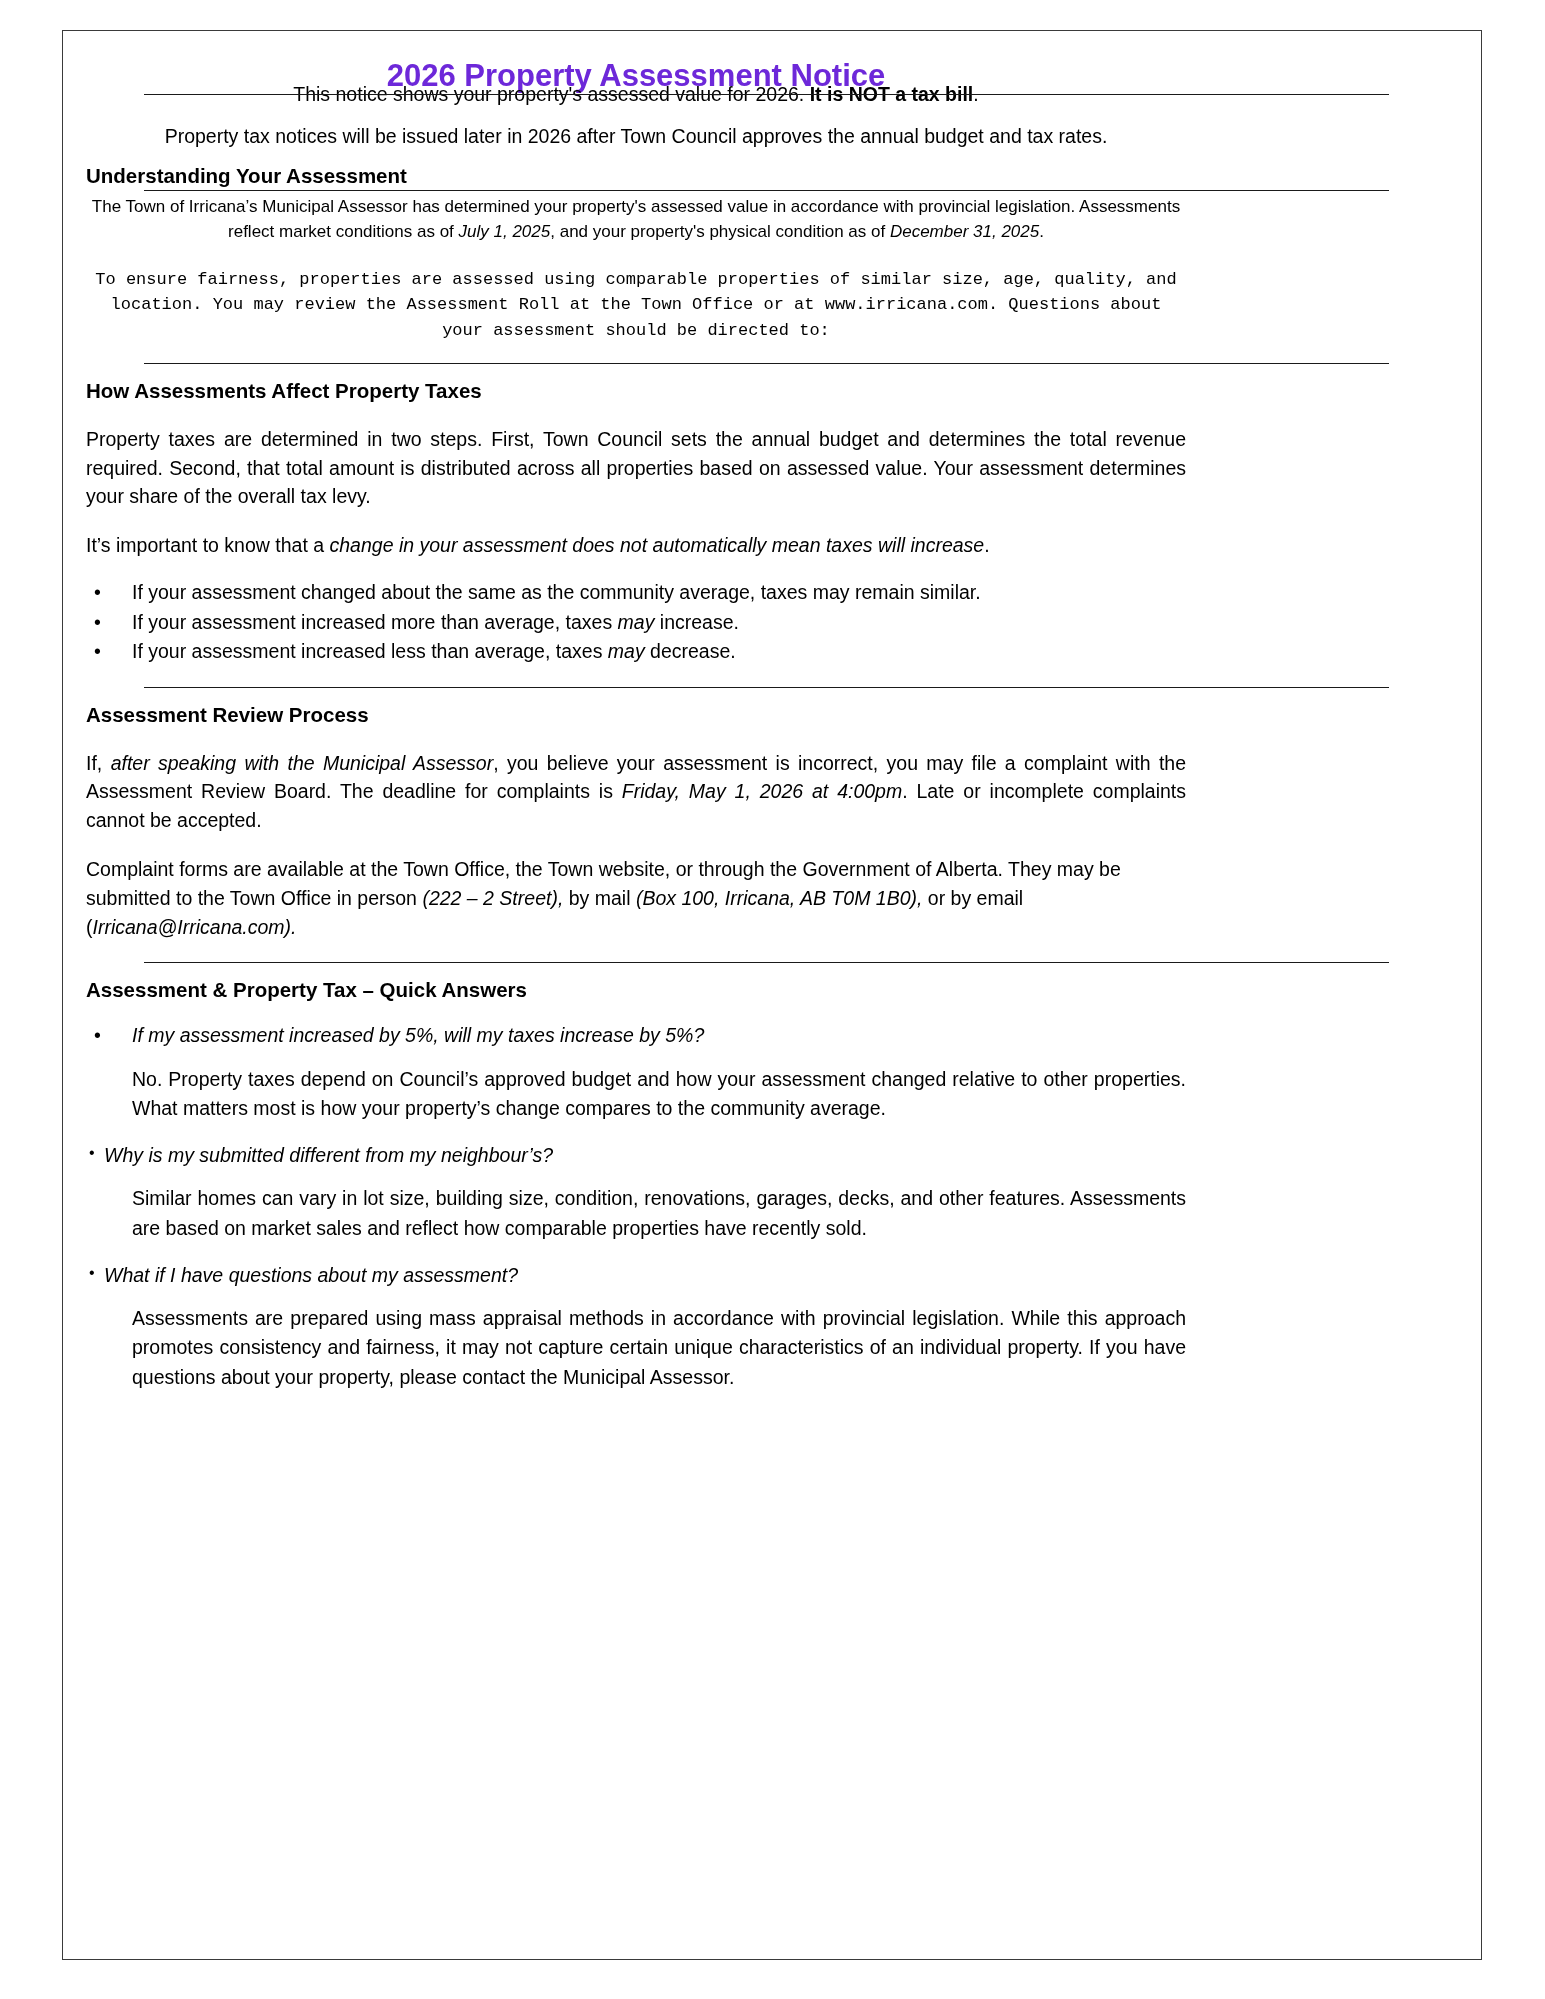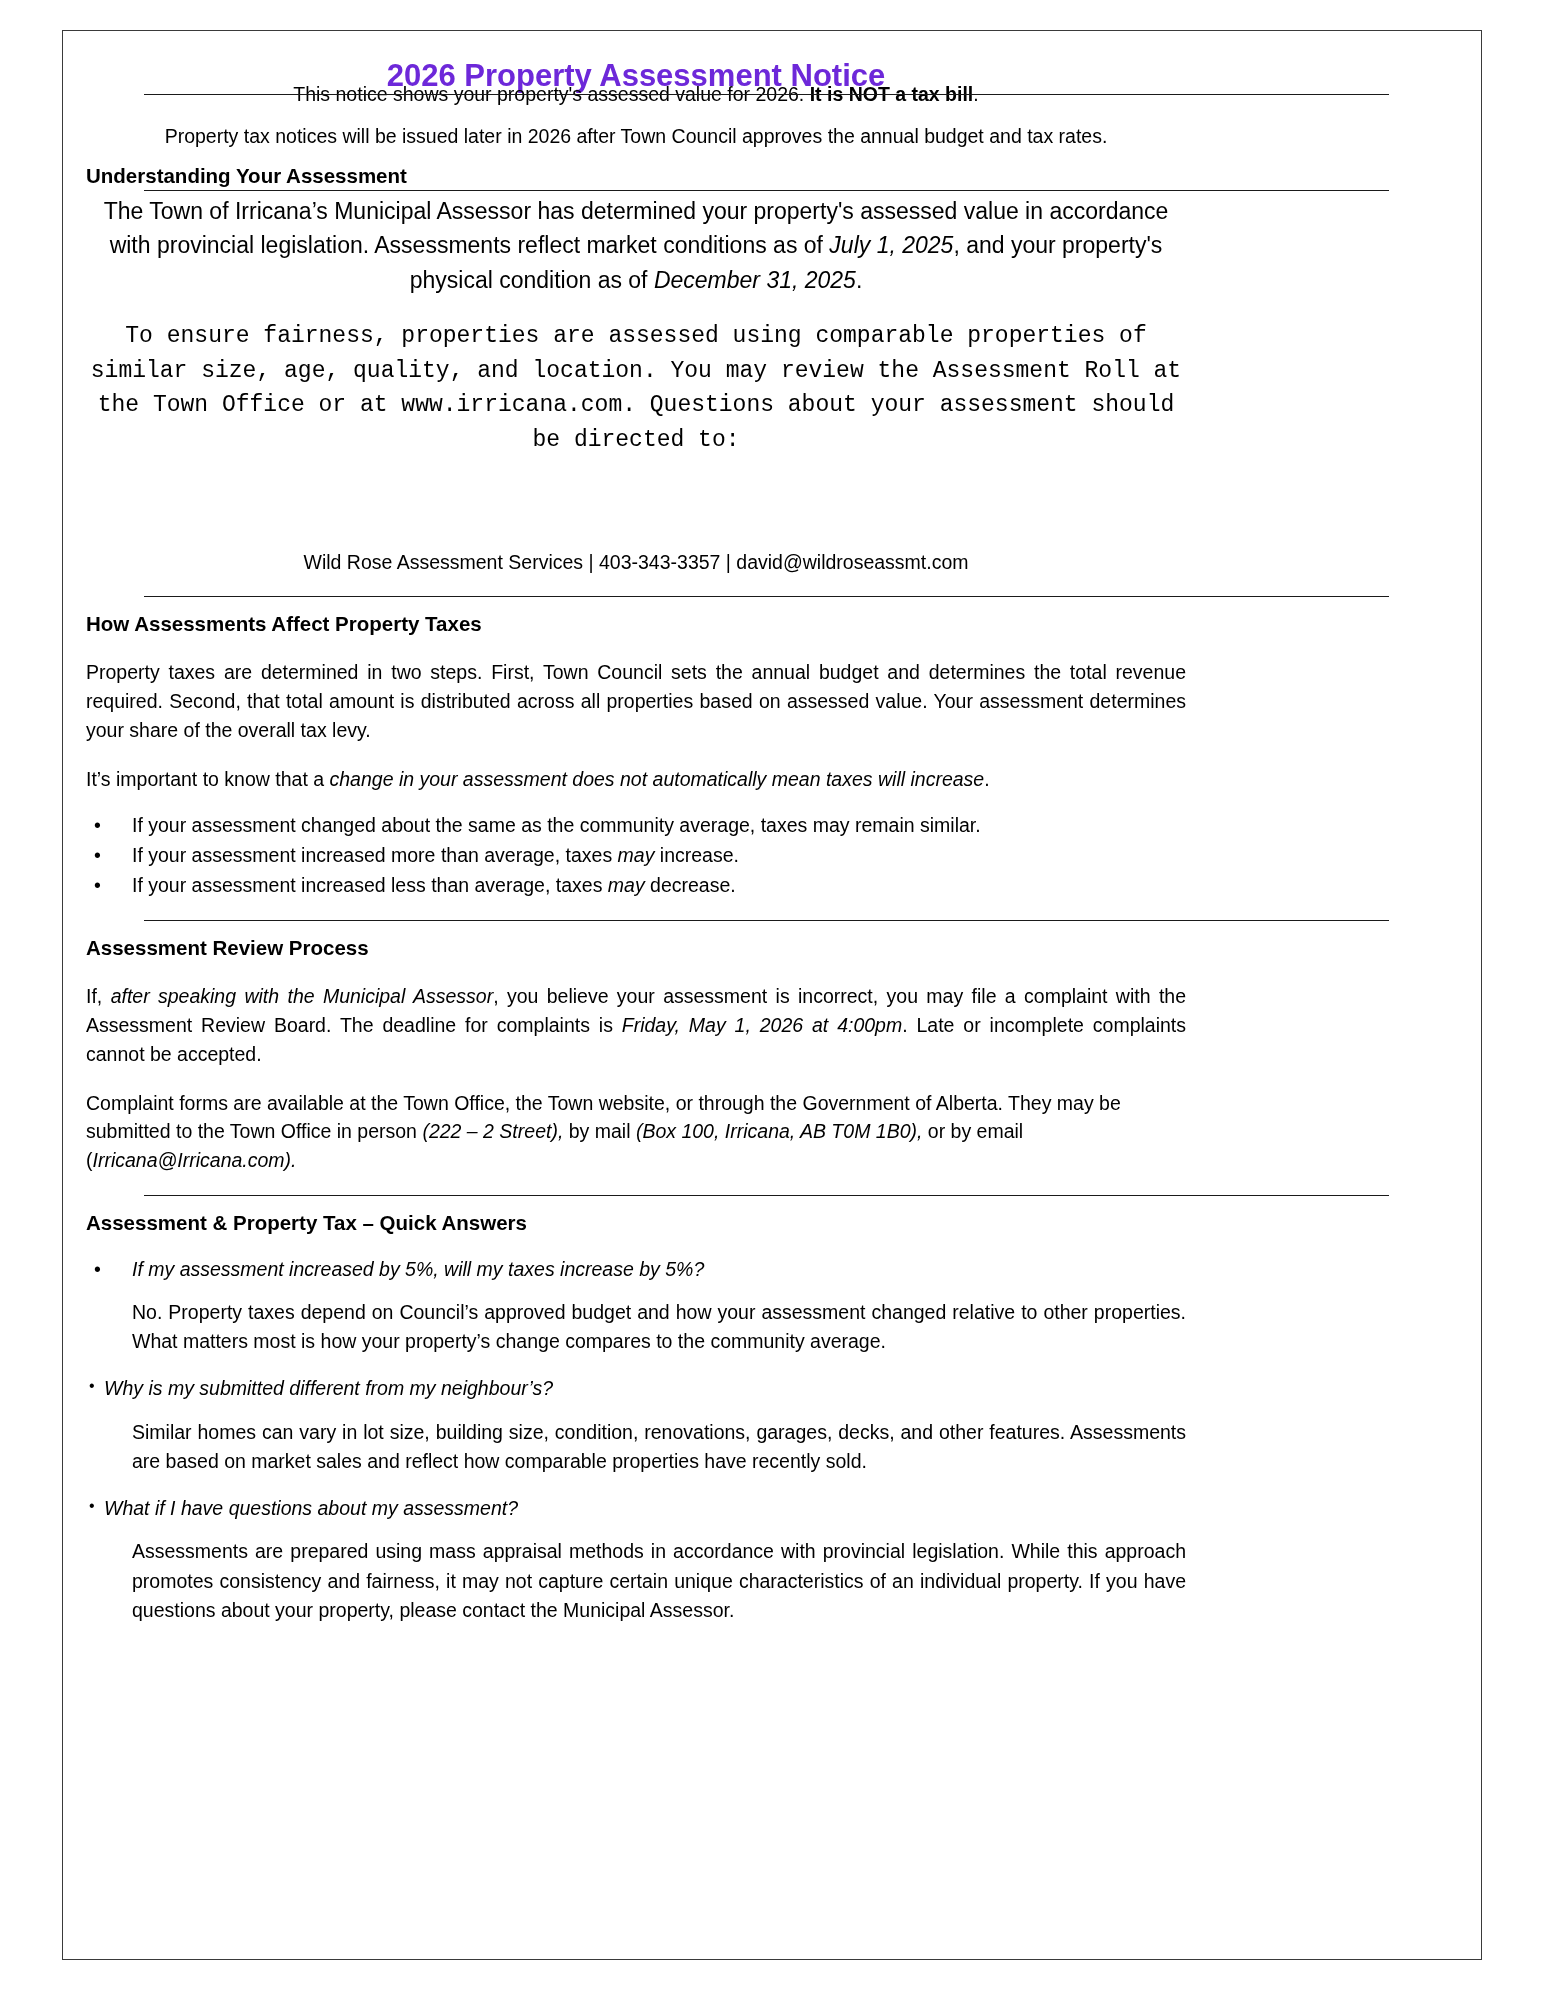--- a/index.html
+++ b/index.html
@@ -72,21 +72,21 @@
   h2.section {
     text-align: left;
     font-size: 20.5px;
     font-weight: bold;
     margin: 14px 0 0 0;
     line-height: 1.3;
   }
 
   .para-center {
     text-align: center;
-    font-size: 23px;
+    font-size: 17px;
     line-height: 1.5;
     margin: 3px 0 0 0;
   }
   .para-center.gap {
     margin-top: 22px;
     font-family: Liberation Mono, monospace;
   }
 
   .contact-line {
     text-align: center;
@@ -174,21 +174,20 @@
   <p class="lead2">Property tax notices will be issued later in 2026 after Town Council approves the annual budget and tax rates.</p>
 
   <h2 class="section">Understanding Your Assessment</h2>
 
   <div class="rule"></div>
 
   <p class="para-center"><span>The Town of Irricana’s Municipal Assessor has determined your property's assessed value in accordance with provincial legislation. Assessments reflect market conditions as of </span><i>July 1, 2025</i><span>, and your property's physical condition as of </span><i>December 31, 2025</i><span>.</span></p>
 
   <p class="para-center gap">To ensure fairness, properties are assessed using comparable properties of similar size, age, quality, and location. You may review the Assessment Roll at the Town Office or at www.irricana.com. Questions about your assessment should be directed to:</p>
 
-  <p class="contact-line">Wild Rose Assessment Services | 403-343-3357 | david@wildroseassmt.com</p>
 
   <div class="rule spacer-rule"></div>
 
   <h2 class="section">How Assessments Affect Property Taxes</h2>
 
   <p class="para">Property taxes are determined in two steps. First, Town Council sets the annual budget and determines the total revenue required. Second, that total amount is distributed across all properties based on assessed value. Your assessment determines your share of the overall tax levy.</p>
 
   <p class="para left"><span>It’s important to know that a </span><i>change in your assessment does not automatically mean taxes will increase</i><span>.</span></p>
 
   <ul class="bullets">

